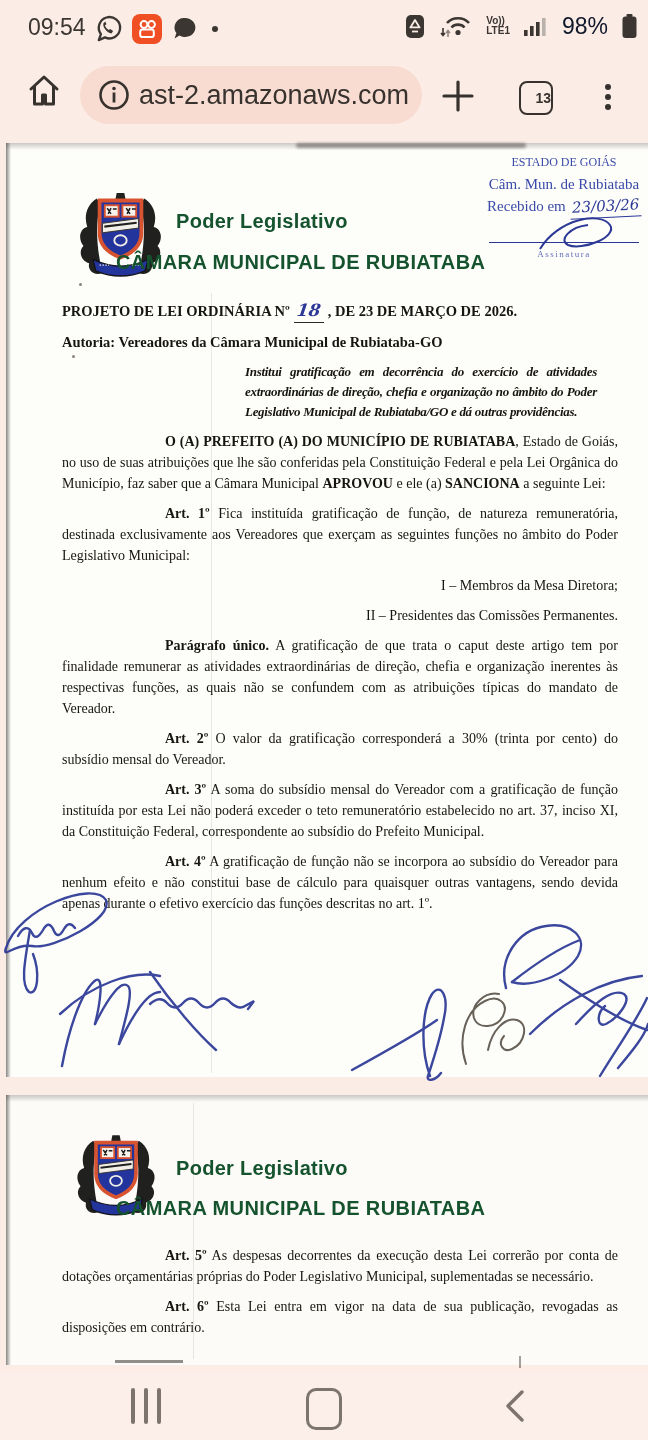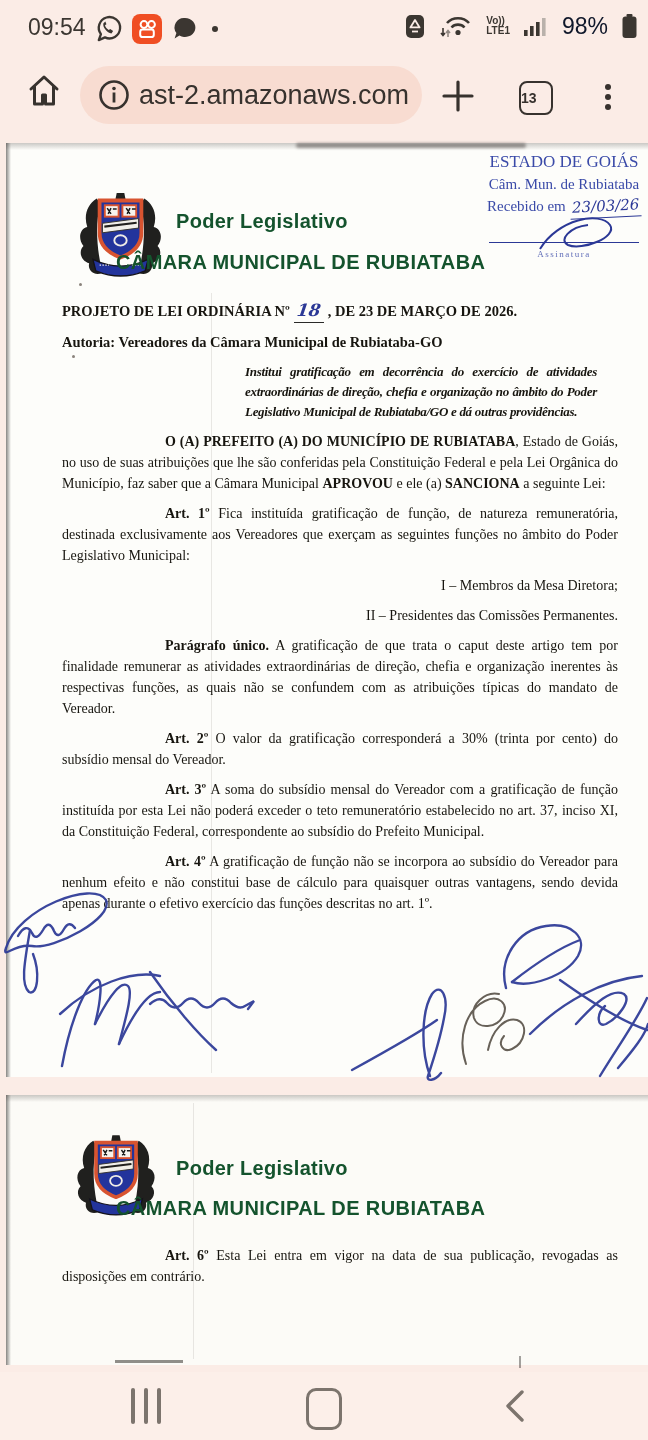--- a/index.html
+++ b/index.html
@@ -16,21 +16,21 @@
   .sb-pct{font-size:23px;color:#0f172a;}
   .kwai{width:30px;height:30px;border-radius:8px;background:#f04e23;position:relative;}
   .dotn{width:6px;height:6px;border-radius:50%;background:#3b3631;margin-left:4px;}
 
   
   .browser{position:absolute;left:0;top:58px;width:648px;height:80px;}
   .urlpill{position:absolute;left:80px;top:8px;width:342px;height:58px;border-radius:29px;
            background:#f8dcd1;display:flex;align-items:center;overflow:hidden;}
   .urltext{font-size:27px;color:#37322e;white-space:nowrap;margin-left:8px;}
   .tabbox{position:absolute;left:519px;top:23px;width:30px;height:30px;border:2.6px solid #37322e;
-          border-radius:8px;display:flex;align-items:center;justify-content:flex-start;
+          border-radius:8px;display:flex;align-items:center;justify-content:flex-end;
           font-size:14px;font-weight:bold;color:#37322e;}
   .kebab{position:absolute;left:604px;top:22px;width:8px;height:36px;}
   .kebab i{display:block;width:6px;height:6px;border-radius:50%;background:#37322e;margin:4px auto;}
 
   
   .page{position:absolute;left:6px;width:642px;background:#fdfdfa;}
   .page1{top:143px;height:934px;}
   .page2{top:1095px;height:270px;background:#fcfbf7;}
   .edgeL{position:absolute;left:0;top:0;width:5px;height:100%;
          background:linear-gradient(90deg,rgba(40,38,36,.55),rgba(40,38,36,0));}
@@ -42,21 +42,21 @@
   .speck{position:absolute;width:3px;height:3px;border-radius:50%;background:#8a837c;}
 
   .crest{position:absolute;}
   .orghead{position:absolute;text-align:left;color:#14532d;font-weight:bold;}
   .org1{font-size:20px;letter-spacing:.3px;}
   .org2{font-size:20px;letter-spacing:.4px;}
 
   
   .stamp{position:absolute;left:474px;top:8px;width:168px;text-align:center;
          color:#3a4aa8;font-family:"Liberation Serif",serif;line-height:22px;}
-  .stamp .s1{font-size:17px;}
+  .stamp .s1{font-size:12px;}
   .stamp .s2,.stamp .s3{font-size:15px;white-space:nowrap;}
   .hand{font-family:"DejaVu Serif",serif;font-style:italic;color:#2b3896;}
   .stamp .date{font-size:15px;display:inline-block;transform:rotate(-3deg);
                border-bottom:1.5px solid #2b3896;padding:0 2px;}
   .stamp .sigline{margin-top:24px;border-top:1.8px solid #2b3896;width:150px;margin-left:9px;}
   .stamp .asslabel{font-size:9px;letter-spacing:1.5px;opacity:.8;margin-top:0px;}
   .stampscrib{position:absolute;left:50px;top:58px;}
 
   
   .doc-text{position:absolute;left:56px;top:157px;width:556px;
@@ -327,20 +327,23 @@
         <ellipse cx="55" cy="52" rx="6.5" ry="5.5" fill="#23349c" stroke="#efece6" stroke-width="2"></ellipse>
         <path d="M26 72 Q55 86 84 72 L81 84 Q55 95 29 84 Z" fill="#23349c" stroke="#14121a" stroke-width="1.4"></path>
       </svg>
     </span>
 
     <div class="orghead org1" style="left:170px;top:62px;width:430px;">Poder Legislativo</div>
     <div class="orghead org2" style="left:110px;top:102px;width:520px;">CÂMARA MUNICIPAL DE RUBIATABA</div>
 
     <div class="doc-text2">
       <p class="indent">
+        <span class="b">Art. 5º</span><span> As despesas decorrentes da execução desta Lei correrão por conta de dotações orçamentárias próprias do Poder Legislativo Municipal, suplementadas se necessário.</span>
+      </p>
+      <p class="indent">
         <span class="b">Art. 6º</span><span> Esta Lei entra em vigor na data de sua publicação, revogadas as disposições em contrário.</span>
       </p>
     </div>
   </div>
 
   <div class="mark1"></div>
   <div class="mark2"></div>
 
   <div class="navbar">
     <div class="nav-recents">

